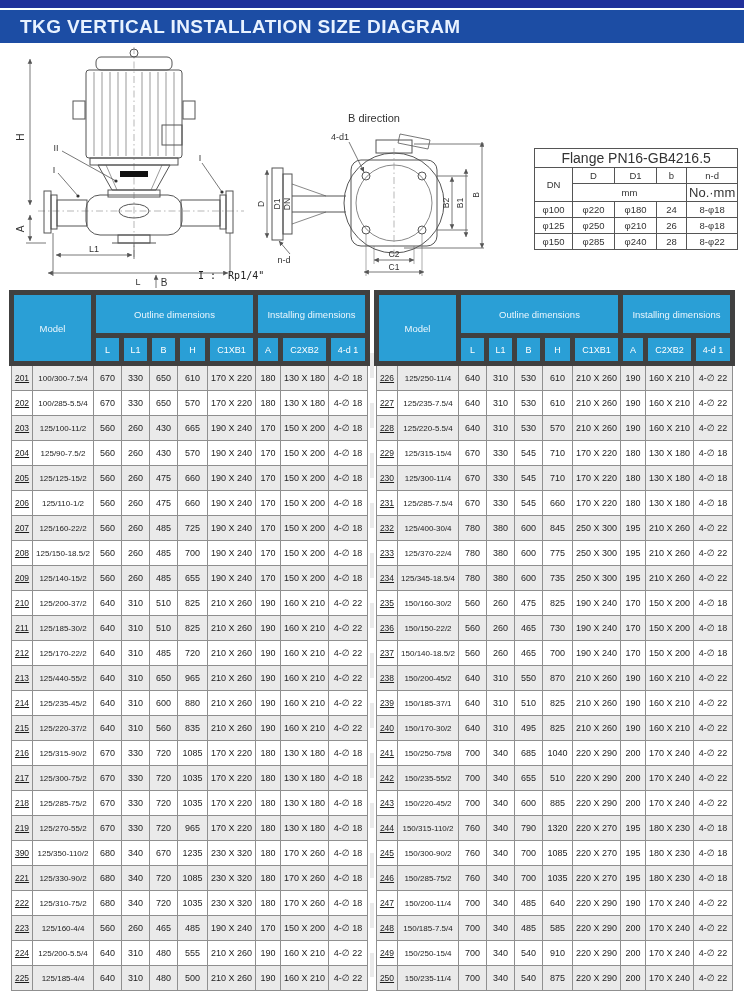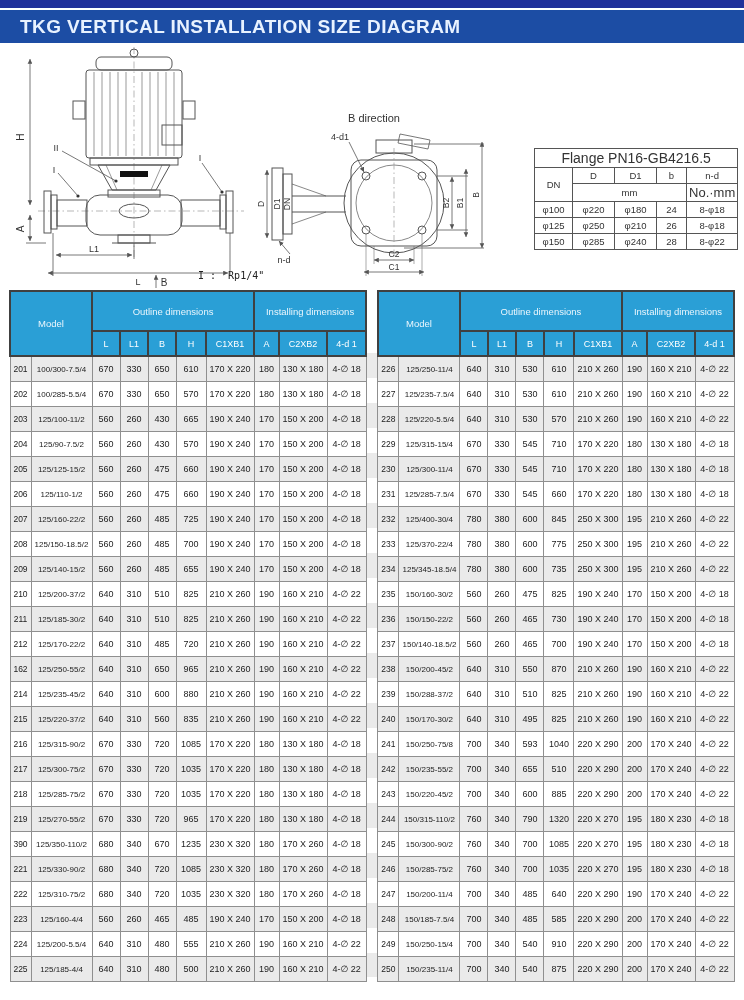--- a/index.html
+++ b/index.html
@@ -27,34 +27,34 @@
     position:absolute;left:534px;top:103px;border-collapse:collapse;table-layout:fixed;
     font-size:9.5px;background:#fff;
   }
   .flange td{border:1px solid #555;text-align:center;padding:1px 2px;height:13px;color:#333;}
   .flange .ftitle{font-size:14px;height:15px;}
   .flange .funit-nd{font-size:13px;}
   
   .tables-wrap{position:absolute;top:290px;left:9px;width:726px;display:flex;}
   .dims{border-collapse:collapse;table-layout:fixed;width:356px;font-size:9px;}
   .dims thead th{
-    background:#2a9fd6;color:#ffffff;font-weight:normal;border:2px solid #404040;
+    background:#2a9fd6;color:#ffffff;font-weight:normal;border:5px solid #404040;
     padding:0;overflow:hidden;
   }
   .dims thead tr:first-child th{height:38px;font-size:9.5px;color:#eaf6fd;}
   .dims thead th.h-install{font-size:8px;}
   .dims thead tr:last-child th{height:23px;font-size:9px;}
   .dims tbody td{
     border:1px solid #8f8f8f;text-align:center;height:24px;padding:0 1px;
     color:#1c1c1c;overflow:hidden;white-space:nowrap;
   }
   .dims tbody tr:nth-of-type(odd){background:#eaeaea;}
   .dims tbody tr:nth-of-type(even){background:#ffffff;}
   .dims td.model{font-size:8px;margin-top:48px;}
-  .dims td.rownum{font-size:8.5px;}
+  .dims td.rownum{font-size:8.5px;text-decoration:underline;}
   .spacer{width:14px;position:relative;}
   .spacer-inner{
     margin-top:63px;height:624px;
     background:repeating-linear-gradient(to bottom,#eaeaea 0 25px,#ffffff 25px 50px);
   }
 </style>
 </head>
 <body>
 
 <div class="top-strip"></div>
@@ -410,22 +410,22 @@
           <td>310</td>
           <td>485</td>
           <td>720</td>
           <td>210 X 260</td>
           <td>190</td>
           <td>160 X 210</td>
           <td>4-∅ 22</td>
         </tr>
 
         <tr>
-          <td class="rownum">162</td>
-          <td class="model">125/250-55/2</td>
+          <td class="rownum">213</td>
+          <td class="model">125/440-55/2</td>
           <td>640</td>
           <td>310</td>
           <td>650</td>
           <td>965</td>
           <td>210 X 260</td>
           <td>190</td>
           <td>160 X 210</td>
           <td>4-∅ 22</td>
         </tr>
 
@@ -787,21 +787,21 @@
           <td>550</td>
           <td>870</td>
           <td>210 X 260</td>
           <td>190</td>
           <td>160 X 210</td>
           <td>4-∅ 22</td>
         </tr>
 
         <tr>
           <td class="rownum">239</td>
-          <td class="model">150/288-37/2</td>
+          <td class="model">150/185-37/1</td>
           <td>640</td>
           <td>310</td>
           <td>510</td>
           <td>825</td>
           <td>210 X 260</td>
           <td>190</td>
           <td>160 X 210</td>
           <td>4-∅ 22</td>
         </tr>
 
@@ -816,21 +816,21 @@
           <td>190</td>
           <td>160 X 210</td>
           <td>4-∅ 22</td>
         </tr>
 
         <tr>
           <td class="rownum">241</td>
           <td class="model">150/250-75/8</td>
           <td>700</td>
           <td>340</td>
-          <td>593</td>
+          <td>685</td>
           <td>1040</td>
           <td>220 X 290</td>
           <td>200</td>
           <td>170 X 240</td>
           <td>4-∅ 22</td>
         </tr>
 
         <tr>
           <td class="rownum">242</td>
           <td class="model">150/235-55/2</td>

